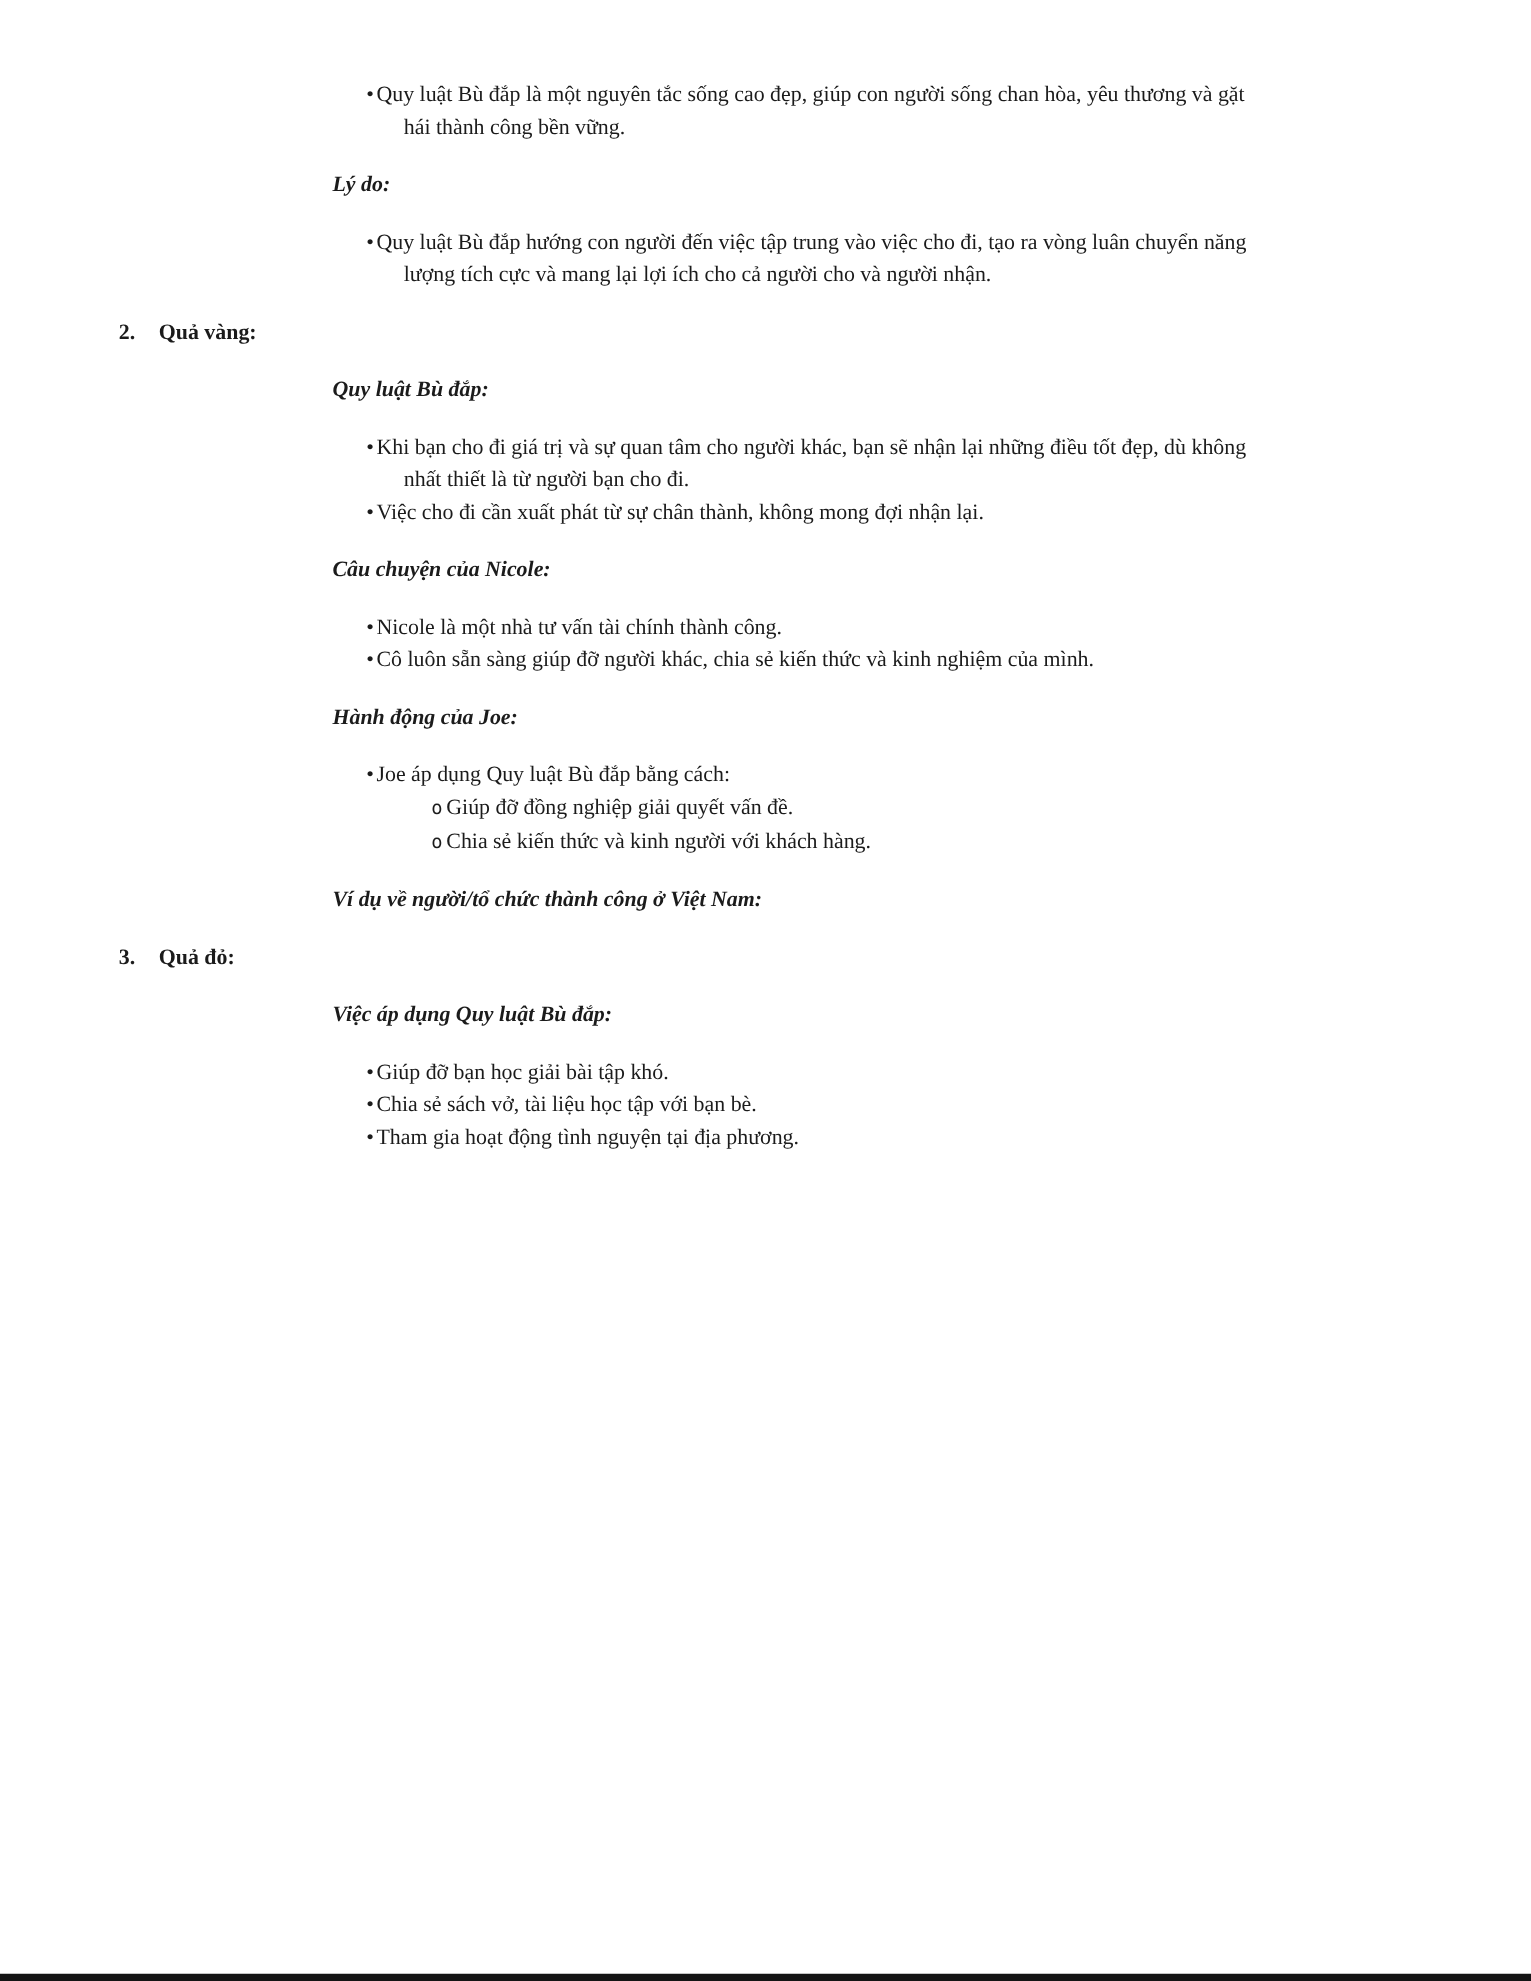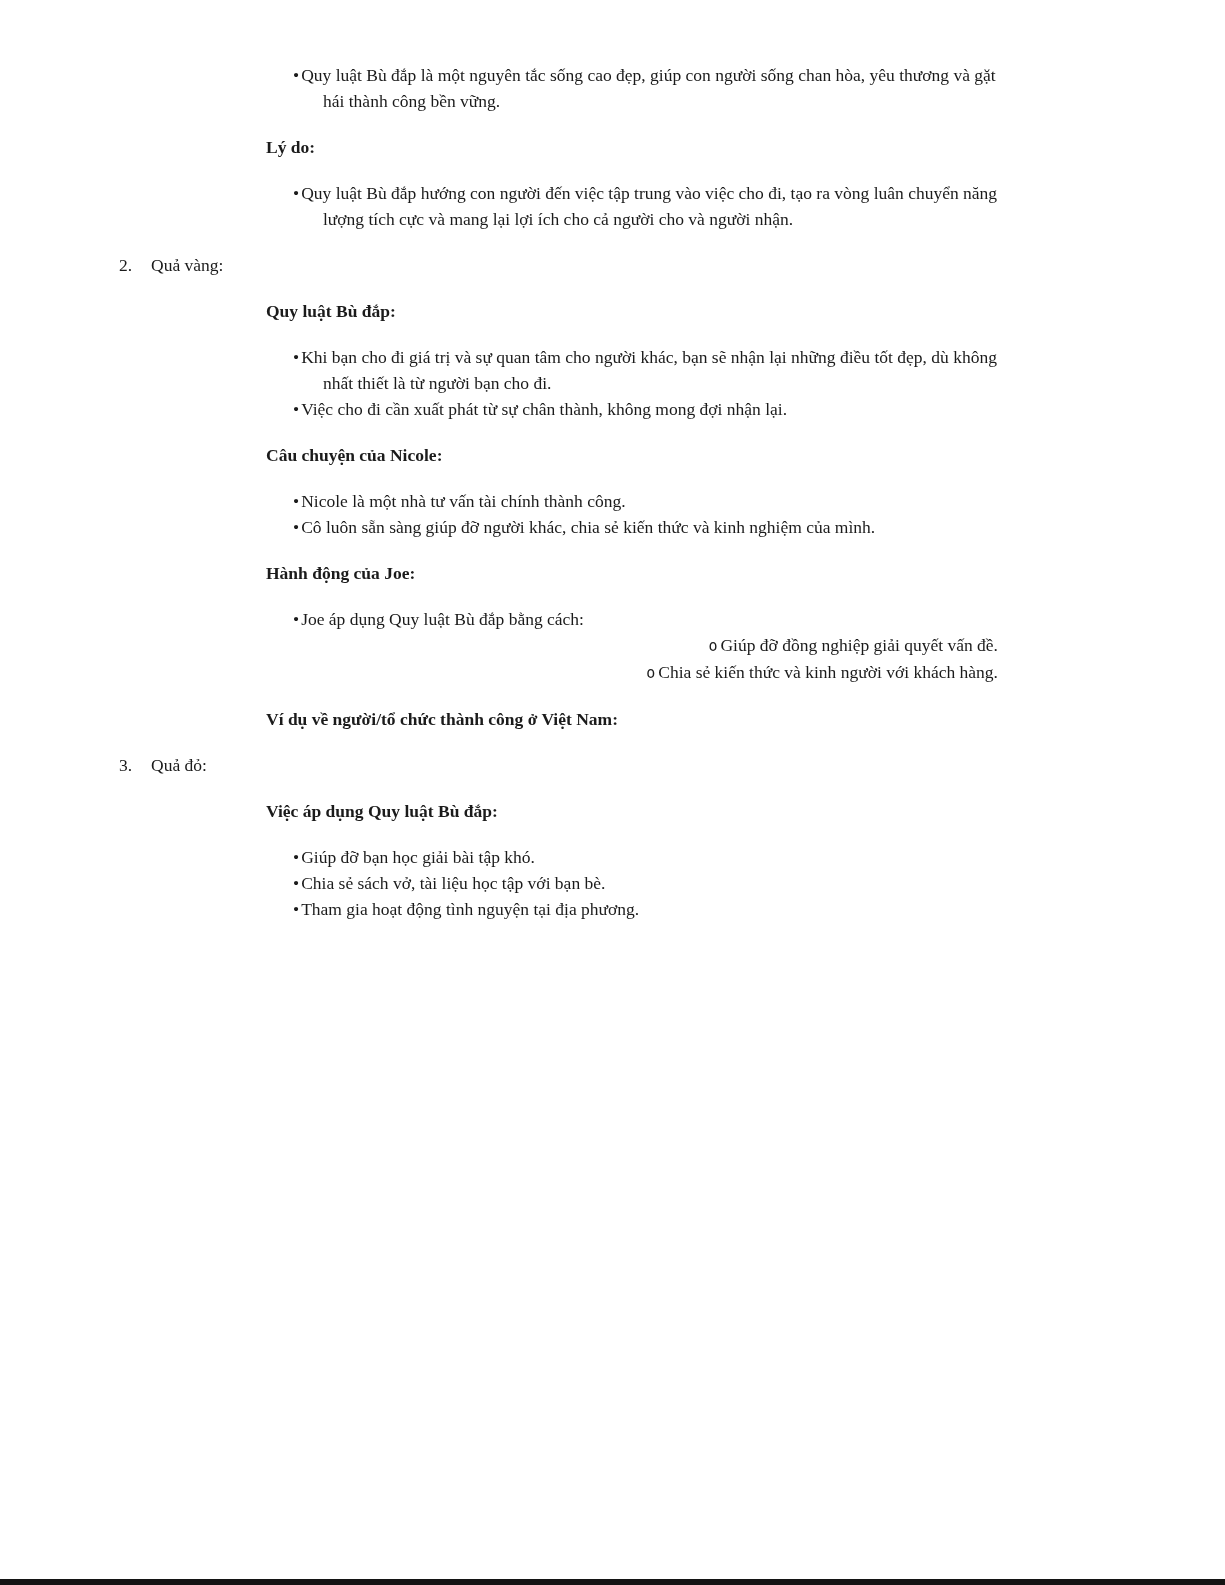--- a/index.html
+++ b/index.html
@@ -13,44 +13,44 @@
     line-height: 26px;
     color: #1b1b1b;
     overflow: hidden;
   }
   .doc { padding-top: 62px; }
 
   .section-heading {
     font-weight: bold;
     font-size: 17.5px;
     margin: 0 12px 20px 266px;
+    font-style: italic;
   }
   .numbered-heading {
-    font-weight: normal;
-    margin: 0 0 20px 119px;
+    font-weight: bold;
+    margin: 0 0 20px 95px;
   }
   .list-number { display: inline-block; width: 32px; }
 
   ul.bullets {
     list-style: none;
     margin: 0 12px 20px 293px;
     padding: 0;
     width: 705px;
   }
   ul.bullets > li {
     padding-left: 30px;
     text-indent: -30px;
   }
   .bullet-marker { margin-right: 2px; }
 
   ul.sub-bullets {
     list-style: none;
     margin: 0 0 0 22px;
     padding: 0;
-    text-align: right;
   }
   ul.sub-bullets > li {
     padding-left: 24px;
     text-indent: -24px;
   }
   .circle-marker {
     font-family: "DejaVu Sans Mono", monospace;
     font-size: 15px;
     margin-right: 3px;
   }

